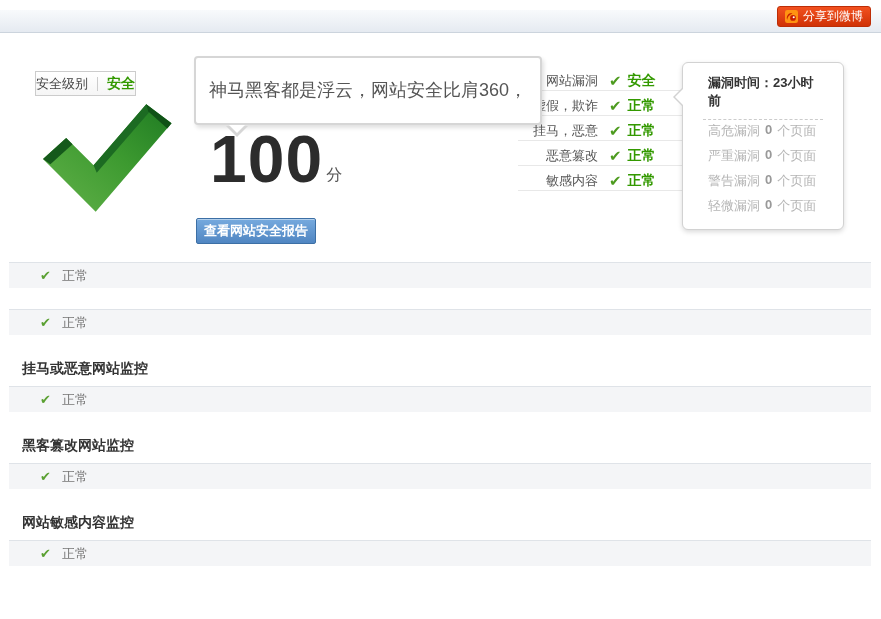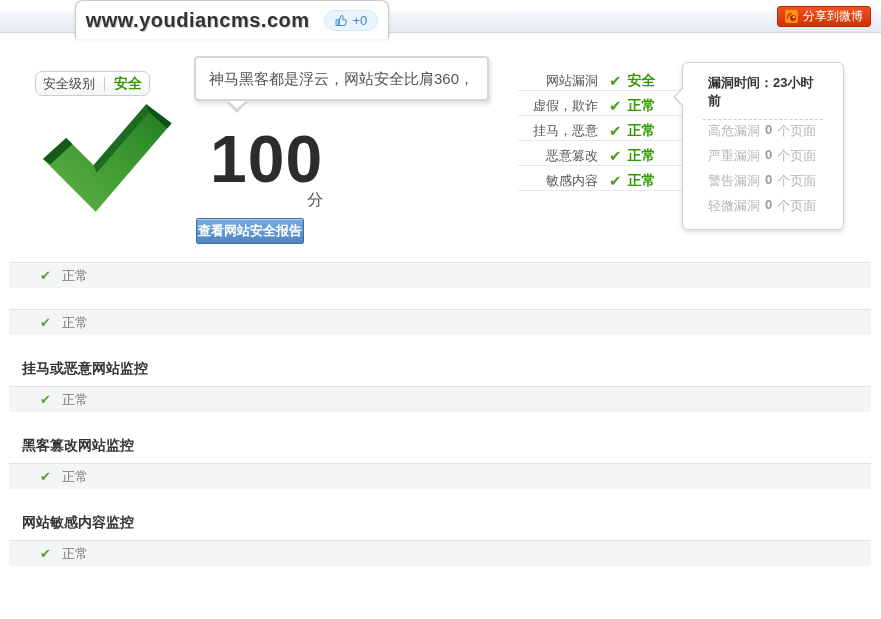--- a/index.html
+++ b/index.html
@@ -31,47 +31,47 @@
   }
   .share-btn {
     position:absolute; top:6px; right:10px; z-index:2; height:21px;
     display:inline-flex; align-items:center; gap:5px; padding:4px 7px;
     background:linear-gradient(#f2511f,#d03206); border:1px solid #bd2d06;
     border-radius:3px; color:#fff; font-size:12px; cursor:pointer;
   }
   
   .level-badge {
     position:absolute; left:35px; top:71px; height:25px;
-    display:inline-flex; align-items:center; padding:0 7px;
-    background:linear-gradient(#fff,#f5f5f5); border:1px solid #ccc; border-radius:7px;
+    display:inline-flex; align-items:center; padding:0 0;
+    background:linear-gradient(#fff,#f5f5f5); border:1px solid #ccc; border-radius:0;
   }
   .level-label { font-size:13px; color:#444; }
   .level-divider { width:1px; height:14px; background:#ccc; margin:0 9px; }
   .level-value { font-size:14px; font-weight:bold; color:#390; }
   .big-check { position:absolute; left:28px; top:100px; }
   .bubble {
     position:absolute; left:194px; top:56px; z-index:1;
     background:#fff; border:2px solid #d6d6d6; border-radius:4px;
     box-shadow:2px 3px 4px rgba(0,0,0,.12);
-    padding:9px 13px; font-size:15px; color:#555; line-height:23px;
+    padding:21px 13px; font-size:18px; color:#555; line-height:23px;
   }
   .bubble div { white-space:nowrap; }
   .bubble::before {
     content:""; position:absolute; left:30px; bottom:-14px;
     border:11px solid transparent; border-bottom:0; border-top-color:#d6d6d6;
   }
   .bubble::after {
     content:""; position:absolute; left:33px; bottom:-10px;
     border:8px solid transparent; border-bottom:0; border-top-color:#fff;
   }
-  .score { position:absolute; left:210px; top:128px; display:flex; align-items:flex-end;flex-direction:column; }
+  .score { position:absolute; left:210px; top:128px; display:flex; align-items:flex-end; }
   .score-num { font-size:66px; line-height:62px; font-weight:bold; color:#2c2c2c; letter-spacing:1px; }
   .score-unit { font-size:16px; color:#555; margin:0 0 4px 3px; }
   .report-btn {
-    position:absolute; left:196px; top:218px; width:108px; height:26px;
+    position:absolute; left:196px; top:218px; width:120px; height:26px;
     background:linear-gradient(#76aade,#5086c2); border:1px solid #3c6fa5;
     border-radius:2px; box-shadow:inset 0 1px 0 rgba(255,255,255,.45);
     color:#fff; font-size:13px; font-weight:bold; cursor:pointer;
   }
   .checks { position:absolute; left:518px; top:66px; width:182px; }
   .check-row {
     height:25px; display:flex; align-items:flex-end;
     border-bottom:1px solid #e8e8e8; font-size:13px;
   }
   .check-label { width:80px; text-align:right; color:#555; }
@@ -108,29 +108,20 @@
   .bar-check { color:#5aa032; font-size:13px; font-weight:bold; }
   .bar-status { margin-left:11px; color:#777; font-size:13px; }
 </style>
 </head>
 <body>
 
 <div class="page">
 
   <div class="band"></div>
 
-  <div class="site-tab">
-    <span class="site-domain">www.youdiancms.com</span>
-    <span class="like-pill">
-      <svg width="13" height="13" viewBox="0 0 14 14">
-        <path d="M1.2 6.2h2.3v6.3H1.2z M4.7 12.5h4.9c.8 0 1.5-.5 1.7-1.3l.9-3.4c.2-.9-.4-1.7-1.3-1.7H8.2l.5-2.7C8.8 2.4 8.2 1.6 7.4 1.6c-.4 0-.8.2-1 .6L4.7 5.8z" fill="none" stroke="#4a90c9" stroke-width="1.1"></path>
-      </svg>
-      <span>+0</span>
-    </span>
-  </div>
 
   <button class="share-btn">
     <svg width="13" height="13" viewBox="0 0 14 14">
       <rect width="14" height="14" rx="2.5" fill="#ff9312"></rect>
       <path d="M2.5 10.5c0-3 2.6-6 5.5-6.5-1-1-3.5-.5-4.8 1C1.8 6.6 1.5 9 2.5 10.5z" fill="#c71e00"></path>
       <circle cx="8.6" cy="8.6" r="3.1" fill="#c71e00"></circle>
       <circle cx="9.4" cy="7.8" r="1.1" fill="#fff"></circle>
     </svg>
     <span>分享到微博</span>
   </button>

